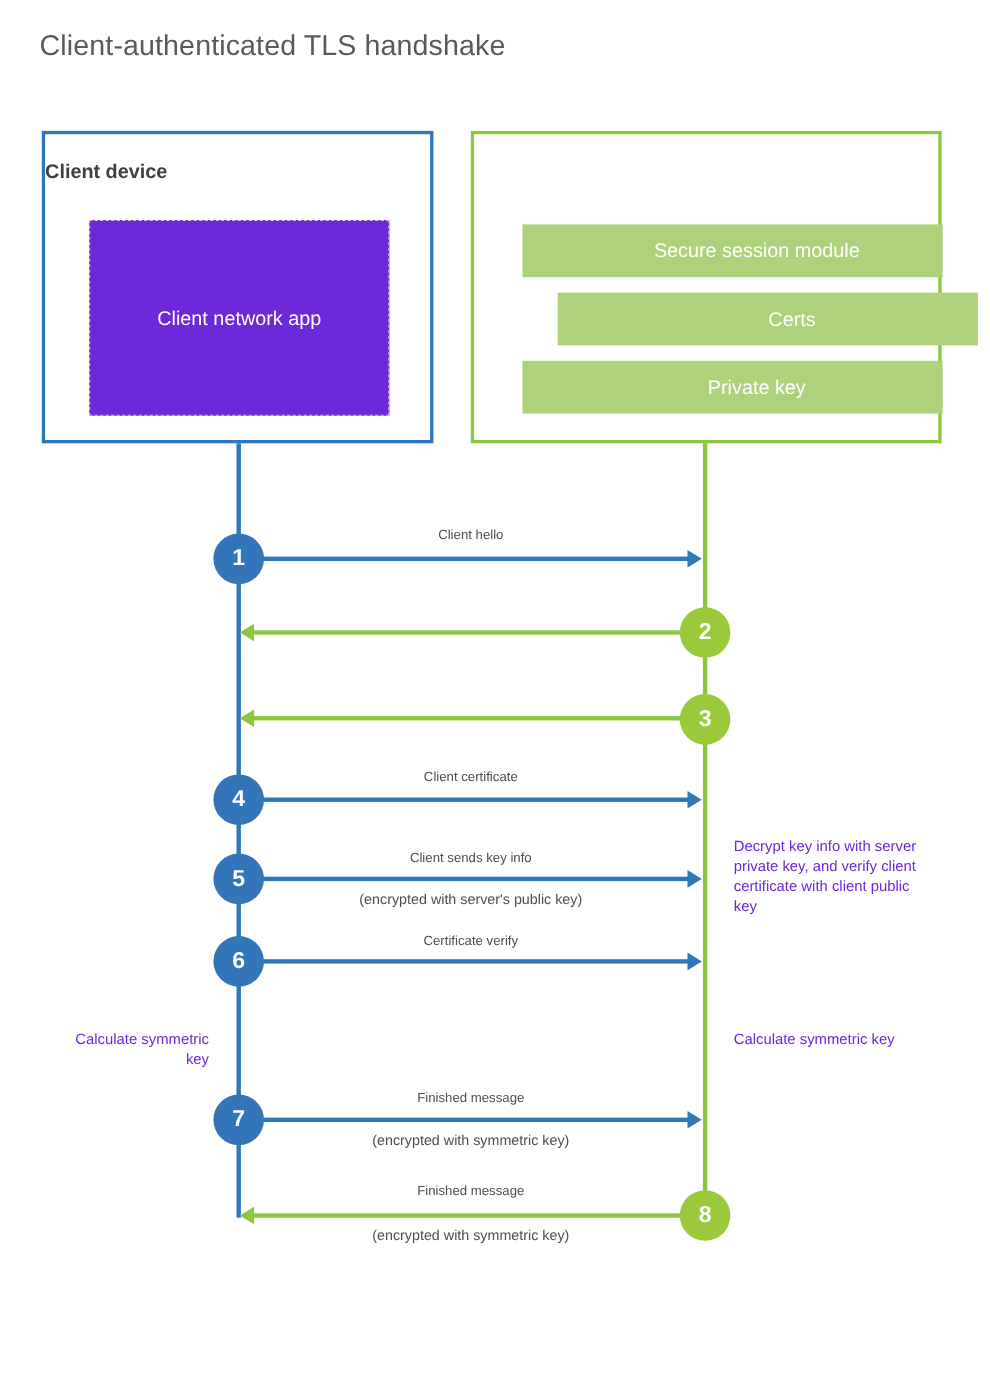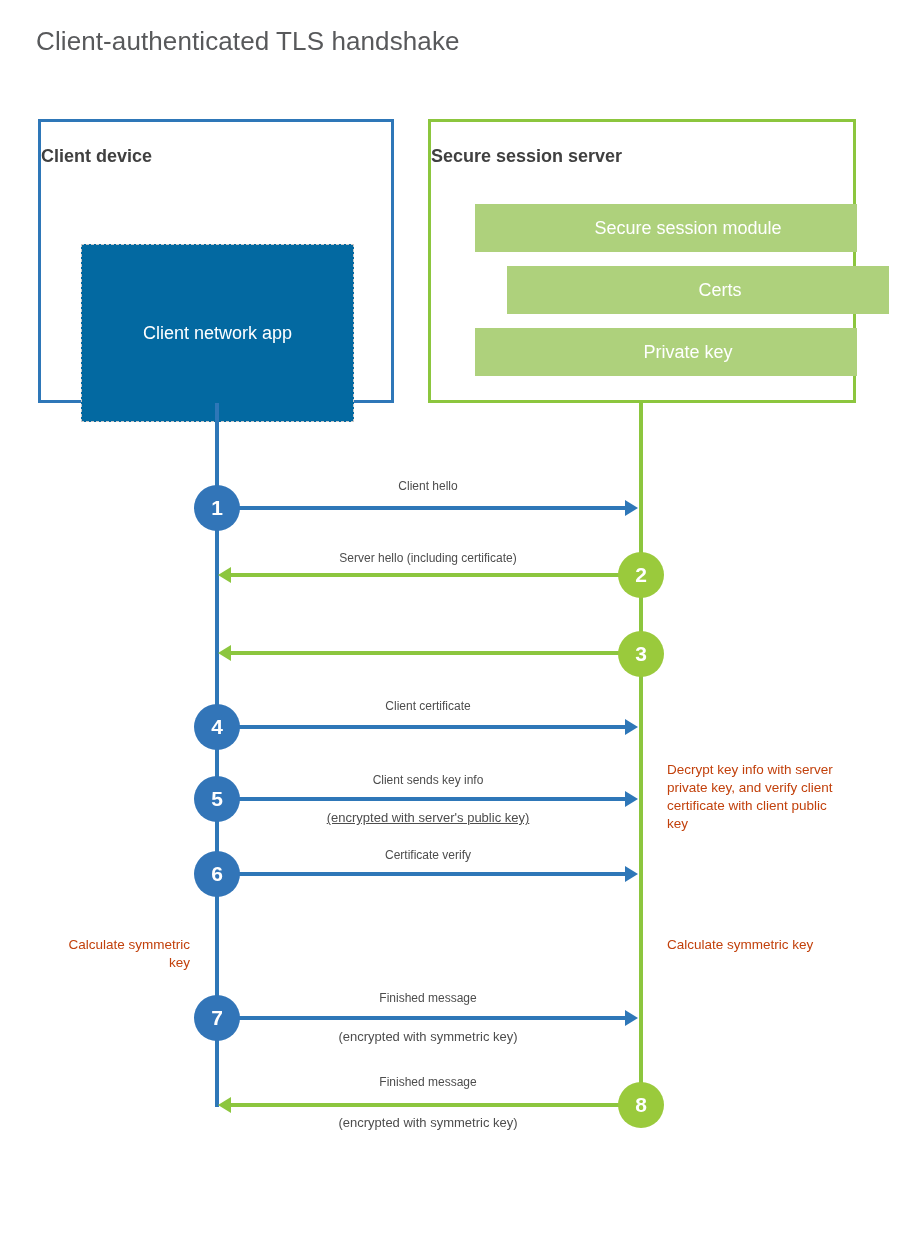--- a/index.html
+++ b/index.html
@@ -62,31 +62,30 @@
     color: #404040;
   }
 
   
   .client-app {
     position: absolute;
     left: 40px;
     top: 78px;
     width: 273px;
     height: 178px;
-    background: #0369a1;
+    background: #6d28d9;
     border: 1px dashed #c9c9c9;
     box-sizing: border-box;
     color: #ffffff;
     font-size: 18px;
     line-height: 26px;
     display: flex;
     align-items: center;
     justify-content: center;
     text-align: center;
-    margin-top: 44px;
   }
   .server-block {
     position: absolute;
     left: 44px;
     width: 338px;
     height: 48px;
     background: #aed17c;
     color: #ffffff;
     font-size: 18px;
     display: flex;
@@ -155,75 +154,73 @@
     color: #4d4d4d;
     text-align: center;
     white-space: nowrap;
   }
 
   
   .side-note {
     position: absolute;
     font-size: 13.5px;
     line-height: 18px;
-    color: #c2410c;
+    color: #6d28d9;
   }
   .side-note.right-of-server { left: 667px; text-align: left; width: 180px; }
   .side-note.left-of-client  { left: 50px; width: 140px; text-align: right; }
 </style>
 </head>
 <body>
 
 <div id="canvas">
 
   <div class="page-title">Client-authenticated TLS handshake</div>
 
   <div class="actor-box client">
     <div class="actor-title">Client device</div>
     <div class="client-app">Client network app</div>
   </div>
 
   <div class="actor-box server">
-    <div class="actor-title">Secure session server</div>
     <div class="server-block b0">Secure session module</div>
     <div class="server-block b1">Certs</div>
     <div class="server-block b2">Private key</div>
   </div>
 
   <div class="lifeline client" style="top:403px; height:704px;"></div>
   <div class="lifeline server" style="top:403px; height:704px;"></div>
 
   <div class="msg-label" style="left:217px; top:479px; width:422px;">Client hello</div>
   <div class="arrow blue to-right" style="left:217px; top:506px; width:409px;">
       <span class="head"></span>
     </div>
   <div class="step-circle blue" style="left:194px; top:485px;">1</div>
 
-  <div class="msg-label" style="left:217px; top:551px; width:422px;">Server hello (including certificate)</div>
   <div class="arrow green to-left" style="left:230px; top:573px; width:409px;">
       <span class="head"></span>
     </div>
   <div class="step-circle green" style="left:618px; top:552px;">2</div>
 
   <div class="arrow green to-left" style="left:230px; top:651px; width:409px;">
       <span class="head"></span>
     </div>
   <div class="step-circle green" style="left:618px; top:631px;">3</div>
 
   <div class="msg-label" style="left:217px; top:699px; width:422px;">Client certificate</div>
   <div class="arrow blue to-right" style="left:217px; top:725px; width:409px;">
       <span class="head"></span>
     </div>
   <div class="step-circle blue" style="left:194px; top:704px;">4</div>
 
   <div class="msg-label" style="left:217px; top:773px; width:422px;">Client sends key info</div>
   <div class="arrow blue to-right" style="left:217px; top:797px; width:409px;">
       <span class="head"></span>
     </div>
-  <div class="msg-sub" style="left:217px; top:810px; width:422px;text-decoration:underline;">(encrypted with server's public key)</div>
+  <div class="msg-sub" style="left:217px; top:810px; width:422px;">(encrypted with server's public key)</div>
   <div class="step-circle blue" style="left:194px; top:776px;">5</div>
 
   <div class="msg-label" style="left:217px; top:848px; width:422px;">Certificate verify</div>
   <div class="arrow blue to-right" style="left:217px; top:872px; width:409px;">
       <span class="head"></span>
     </div>
   <div class="step-circle blue" style="left:194px; top:851px;">6</div>
 
   <div class="side-note right-of-server" style="top:761px;">Decrypt key info with server private key, and verify client certificate with client public key</div>
 

